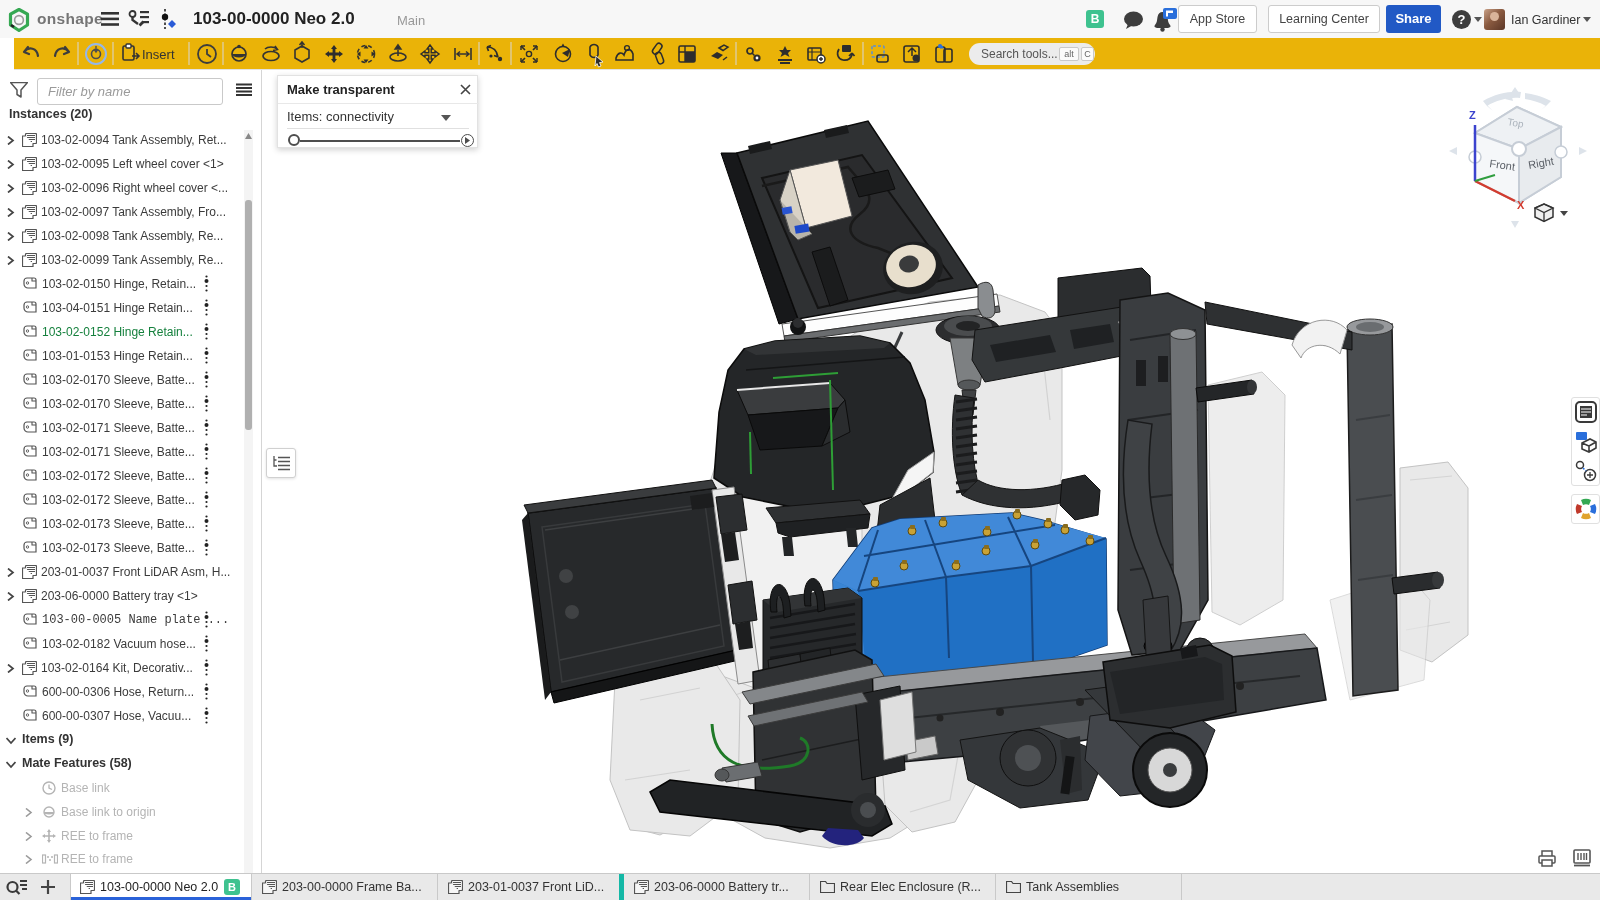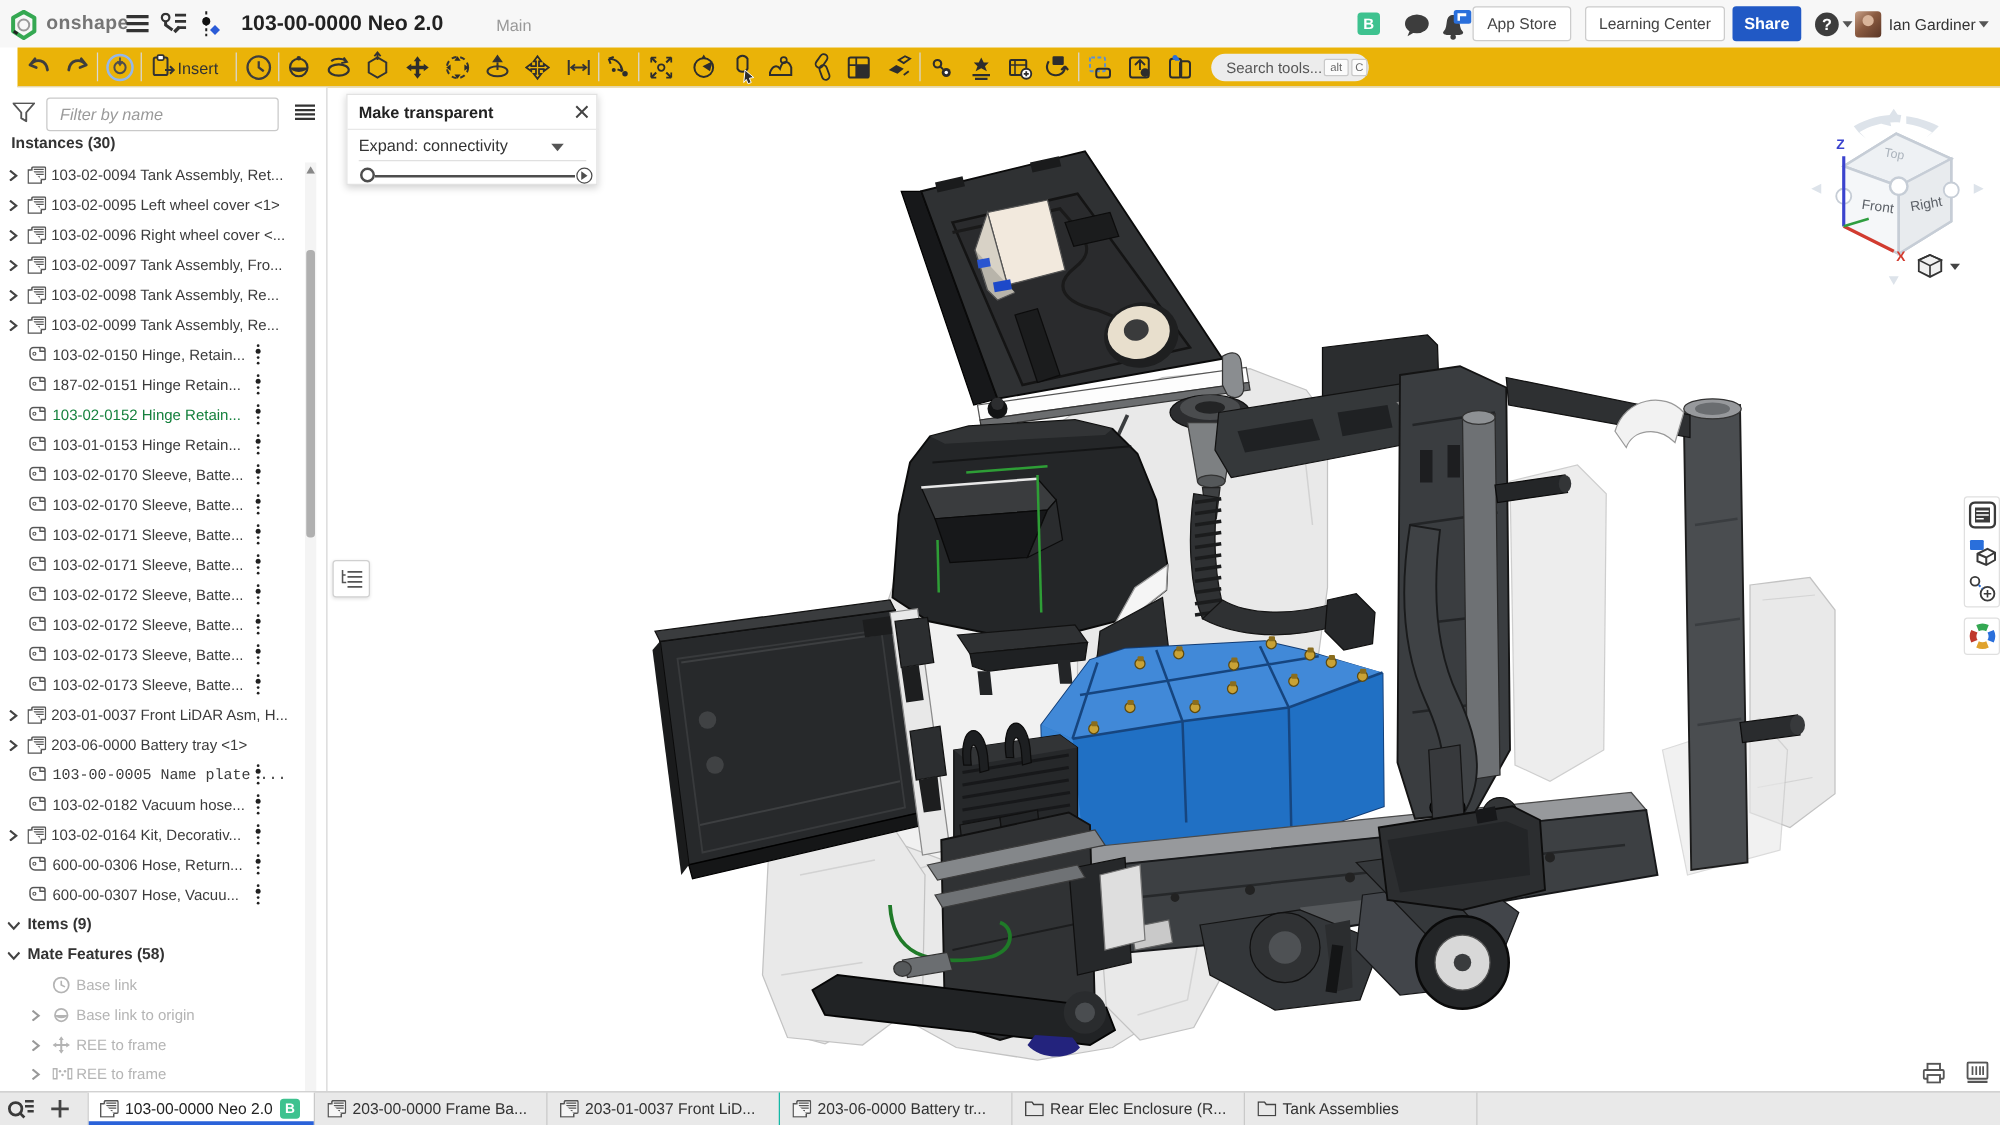--- a/index.html
+++ b/index.html
@@ -201,21 +201,21 @@
 <path d="M1060 740 L1080 736 L1082 790 L1066 794 Z" fill="#2b2d2f"></path>
 <rect x="1063" y="756" width="9" height="38" fill="#141516" transform="rotate(8 1067 775)"></rect>
       </svg>
 
     <div class="abs" style="left:15px;top:5px;width:201px;height:73px;background:#fff;border:1px solid #e2e2e2;box-shadow:0 2px 6px rgba(0,0,0,0.18);">
       <span class="abs" style="left:9px;top:6px;font-size:13px;font-weight:bold;color:#222;">Make transparent</span>
       <svg class="abs" style="left:182px;top:8px" width="11" height="11" viewBox="0 0 11 11">
           <path d="M1 1 L10 10 M10 1 L1 10" stroke="#444" stroke-width="1.6"></path>
         </svg>
       <div class="abs" style="left:0;top:27px;width:201px;height:1px;background:#e8e8e8;"></div>
-      <span class="abs" style="left:9px;top:33px;font-size:13px;color:#333;">Expand: connectivity</span>
+      <span class="abs" style="left:9px;top:33px;font-size:13px;color:#333;">Items: connectivity</span>
       <div class="abs" style="left:163px;top:39px;width:0;height:0;border-left:5px solid transparent;border-right:5px solid transparent;border-top:6px solid #555;"></div>
       <div class="abs" style="left:9px;top:52px;width:182px;height:1px;background:#e0e0e0;"></div>
       <div class="abs" style="left:22px;top:64px;width:160px;height:2px;background:#4d4d4d;"></div>
       <div class="abs" style="left:10px;top:58px;width:12px;height:12px;border:2px solid #4d4d4d;border-radius:50%;background:#fff;"></div>
       <div class="abs" style="left:183px;top:58px;width:13px;height:13px;border:1.5px solid #4d4d4d;border-radius:50%;background:#fff;">
         <svg class="abs" style="left:2px;top:1px" width="8" height="9" viewBox="0 0 8 9">
             <path d="M1 1 L6 4.5 L1 8" fill="#4d4d4d"></path>
           </svg>
       </div>
     </div>
@@ -500,21 +500,21 @@
   <div id="leftpanel">
     <svg class="abs" style="left:10px;top:12px" width="18" height="16" viewBox="0 0 18 16">
         <path d="M0.5 0.5 L17.5 0.5 L11 8 L11 15 L7 12.5 L7 8 Z" fill="none" stroke="#555" stroke-width="1.5" stroke-linejoin="round"></path>
       </svg>
     <div class="abs" style="left:37px;top:8px;width:186px;height:27px;border:1px solid #c9c9c9;border-radius:3px;background:#fff;">
       <span class="abs" style="left:10px;top:5px;font-size:13px;color:#9a9a9a;font-style:italic;">Filter by name</span>
     </div>
     <svg class="abs" style="left:236px;top:13px" width="16" height="14" viewBox="0 0 16 14">
         <path d="M0 1.5 L16 1.5 M0 5 L16 5 M0 8.5 L16 8.5 M0 12 L16 12" stroke="#333" stroke-width="1.8"></path>
       </svg>
-    <span class="abs" style="left:9px;top:37px;font-size:12.5px;font-weight:bold;color:#333;">Instances (30)</span>
+    <span class="abs" style="left:9px;top:37px;font-size:12.5px;font-weight:bold;color:#333;">Instances (20)</span>
     <div class="abs" style="left:244px;top:60px;width:9px;height:743px;background:#f4f4f4;"></div>
     <svg class="abs" style="left:245px;top:63px" width="7" height="6" viewBox="0 0 7 6">
         <path d="M3.5 0 L7 6 L0 6 Z" fill="#888"></path>
       </svg>
     <div class="abs" style="left:245px;top:130px;width:7px;height:230px;background:#b0b0b0;border-radius:3px;"></div>
     <svg class="abs" style="left:6px;top:66px" width="9" height="9" viewBox="0 0 9 9">
         <path d="M2 0.5 L7 4.5 L2 8.5" fill="none" stroke="#444" stroke-width="1.7"></path>
       </svg>
     <svg class="abs" style="left:22px;top:63px" width="15" height="14" viewBox="0 0 15 14">
         <rect x="3.5" y="0.5" width="11" height="10" rx="1" fill="#fff" stroke="#555" stroke-width="1.2"></rect>
@@ -577,21 +577,21 @@
         <circle cx="3.5" cy="1.5" r="1.1" fill="#222"></circle>
         <circle cx="3.5" cy="6" r="2" fill="#222"></circle>
         <circle cx="3.5" cy="11" r="1.1" fill="#222"></circle>
         <circle cx="3.5" cy="15.5" r="1.1" fill="#222"></circle>
       </svg>
     <svg class="abs" style="left:23px;top:231px" width="14" height="14" viewBox="0 0 14 14">
         <path d="M4 1 L11 1 A2 2 0 0 1 13 3 L13 11 L5 11 A4 4 0 0 1 1 7 L1 4 A3 3 0 0 1 4 1 Z" fill="#fff" stroke="#555" stroke-width="1.2"></path>
         <path d="M9 1 L9 4 L13 4" fill="none" stroke="#555" stroke-width="1.1"></path>
         <circle cx="4.5" cy="6" r="1.2" fill="none" stroke="#555" stroke-width="0.9"></circle>
       </svg>
-    <span class="abs" style="left:42px;top:231px;font-size:12px;color:#3b3b3b;">187-02-0151 Hinge Retain...</span>
+    <span class="abs" style="left:42px;top:231px;font-size:12px;color:#3b3b3b;">103-04-0151 Hinge Retain...</span>
     <svg class="abs" style="left:203px;top:229px" width="7" height="18" viewBox="0 0 7 18">
         <circle cx="3.5" cy="1.5" r="1.1" fill="#222"></circle>
         <circle cx="3.5" cy="6" r="2" fill="#222"></circle>
         <circle cx="3.5" cy="11" r="1.1" fill="#222"></circle>
         <circle cx="3.5" cy="15.5" r="1.1" fill="#222"></circle>
       </svg>
     <svg class="abs" style="left:23px;top:255px" width="14" height="14" viewBox="0 0 14 14">
         <path d="M4 1 L11 1 A2 2 0 0 1 13 3 L13 11 L5 11 A4 4 0 0 1 1 7 L1 4 A3 3 0 0 1 4 1 Z" fill="#fff" stroke="#555" stroke-width="1.2"></path>
         <path d="M9 1 L9 4 L13 4" fill="none" stroke="#555" stroke-width="1.1"></path>
         <circle cx="4.5" cy="6" r="1.2" fill="none" stroke="#555" stroke-width="0.9"></circle>
@@ -854,21 +854,21 @@
       <div class="abs" style="left:0;top:23px;width:180px;height:3px;background:#2a62d9;"></div>
     </div>
     <div class="abs" style="left:252px;top:0;width:186px;height:26px;border-right:1px solid #c9c9c9;">
       <svg class="abs" style="left:10px;top:6px" width="15" height="14" viewBox="0 0 15 14">
           <rect x="3.5" y="0.5" width="11" height="10" rx="1" fill="#f6f6f6" stroke="#555" stroke-width="1.2"></rect>
           <path d="M5 2.5 L13 2.5 M5 4.5 L13 4.5 M5 6.5 L13 6.5 M5 8.5 L10 8.5" stroke="#555" stroke-width="1"></path>
           <path d="M3.5 3 L0.5 3 L0.5 13.5 L11 13.5 L11 11" fill="#f6f6f6" stroke="#555" stroke-width="1.2"></path>
         </svg>
       <span class="abs" style="left:30px;top:6px;font-size:12.5px;color:#333;">203-00-0000 Frame Ba...</span>
     </div>
-    <div class="abs" style="left:438px;top:0;width:186px;height:26px;border-right:1px solid #14b8a6;">
+    <div class="abs" style="left:438px;top:0;width:186px;height:26px;border-right:5px solid #14b8a6;">
       <svg class="abs" style="left:10px;top:6px" width="15" height="14" viewBox="0 0 15 14">
           <rect x="3.5" y="0.5" width="11" height="10" rx="1" fill="#f6f6f6" stroke="#555" stroke-width="1.2"></rect>
           <path d="M5 2.5 L13 2.5 M5 4.5 L13 4.5 M5 6.5 L13 6.5 M5 8.5 L10 8.5" stroke="#555" stroke-width="1"></path>
           <path d="M3.5 3 L0.5 3 L0.5 13.5 L11 13.5 L11 11" fill="#f6f6f6" stroke="#555" stroke-width="1.2"></path>
         </svg>
       <span class="abs" style="left:30px;top:6px;font-size:12.5px;color:#333;">203-01-0037 Front LiD...</span>
     </div>
     <div class="abs" style="left:624px;top:0;width:186px;height:26px;border-right:1px solid #c9c9c9;">
       <svg class="abs" style="left:10px;top:6px" width="15" height="14" viewBox="0 0 15 14">
           <rect x="3.5" y="0.5" width="11" height="10" rx="1" fill="#f6f6f6" stroke="#555" stroke-width="1.2"></rect>

